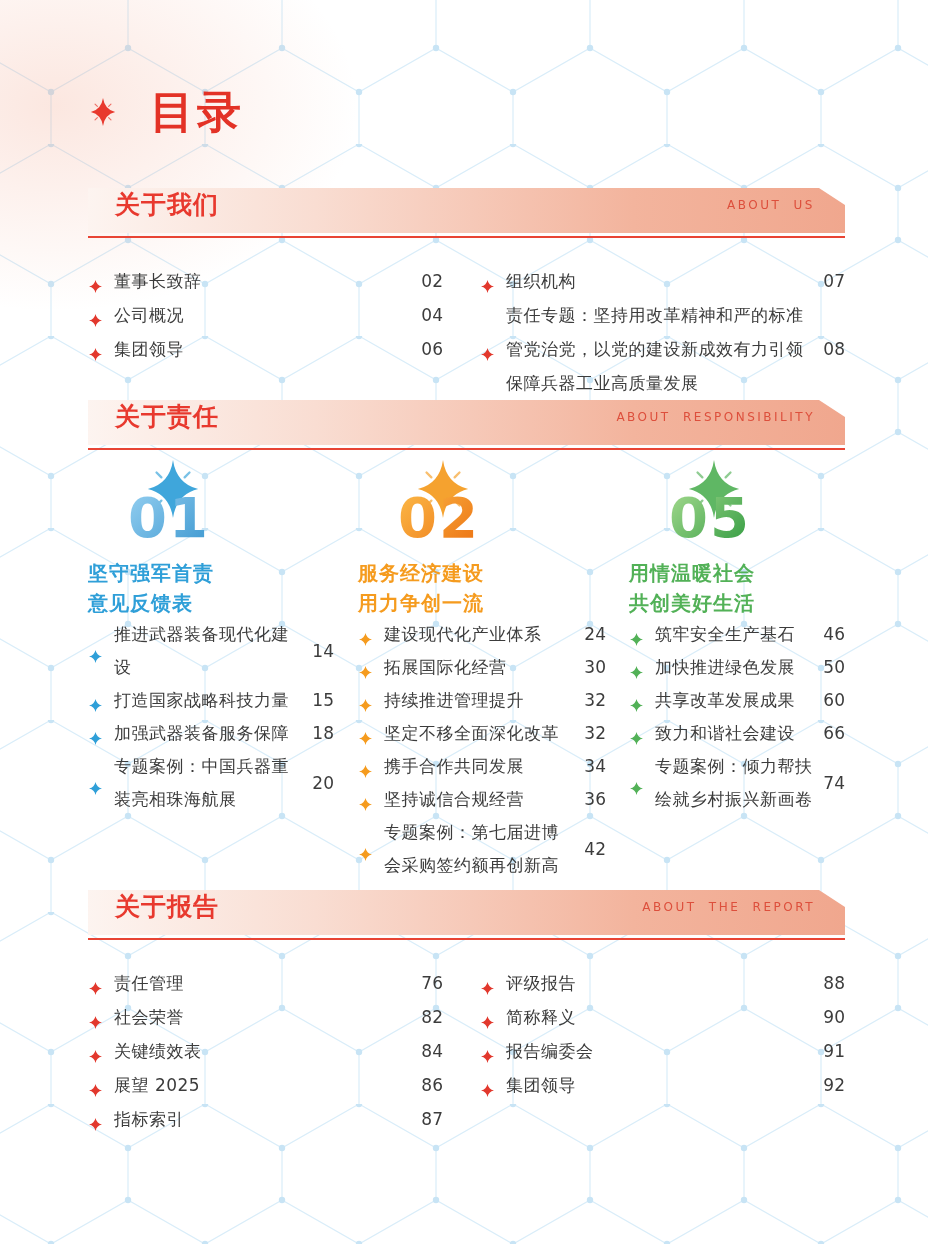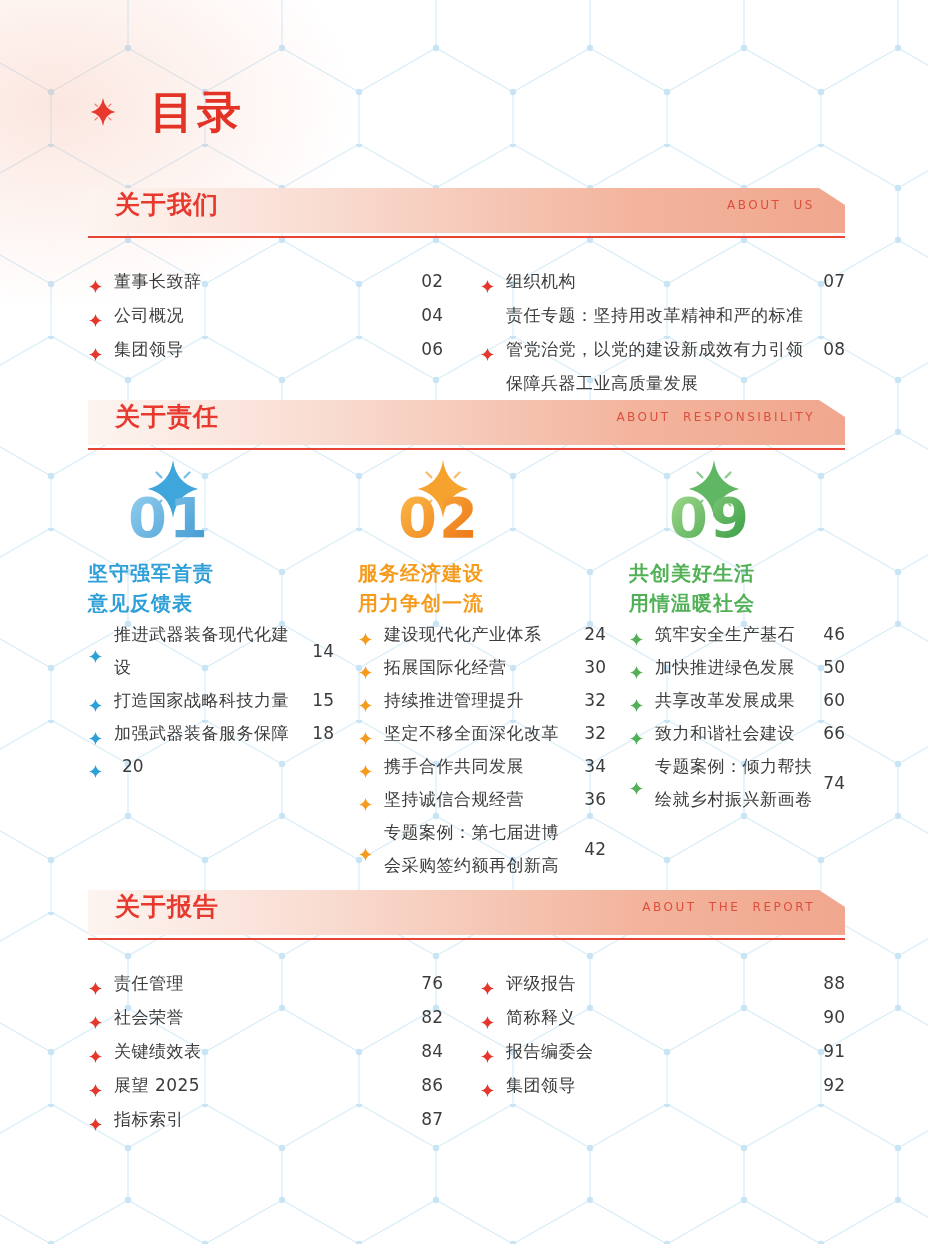--- a/index.html
+++ b/index.html
@@ -218,20 +218,21 @@
               </span>
             <span class="label">加强武器装备服务保障</span>
             <span class="num">18</span>
           </div>
           <div class="row">
             <span class="bullet">
                 <svg viewBox="0 0 40 40">
                   <use href="#star4" fill="currentColor"></use>
                 </svg>
               </span>
+            <span class="label">专题案例：中国兵器重装亮相珠海航展</span>
             <span class="num">20</span>
           </div>
         </div>
       </div>
 
       <div class="chapter c2" style="--accent: #f59b1e; --grad-a: #fbb544; --grad-b: #ee7c1a;">
         <div class="chapter-head">
           <span class="big-sparkle">
               <svg viewBox="0 0 64 64">
                 <use href="#sparkle-big"></use>
@@ -310,25 +311,25 @@
         </div>
       </div>
 
       <div class="chapter c3" style="--accent: #52b157; --grad-a: #9bd588; --grad-b: #42a44c;">
         <div class="chapter-head">
           <span class="big-sparkle">
               <svg viewBox="0 0 64 64">
                 <use href="#sparkle-big"></use>
               </svg>
             </span>
-          <span class="chapter-number">09</span>
+          <span class="chapter-number">05</span>
         </div>
         <div class="chapter-title">
+          <div>用情温暖社会</div>
           <div>共创美好生活</div>
-          <div>用情温暖社会</div>
         </div>
         <div class="chapter-items">
           <div class="row">
             <span class="bullet">
                 <svg viewBox="0 0 40 40">
                   <use href="#star4" fill="currentColor"></use>
                 </svg>
               </span>
             <span class="label">筑牢安全生产基石</span>
             <span class="num">46</span>

